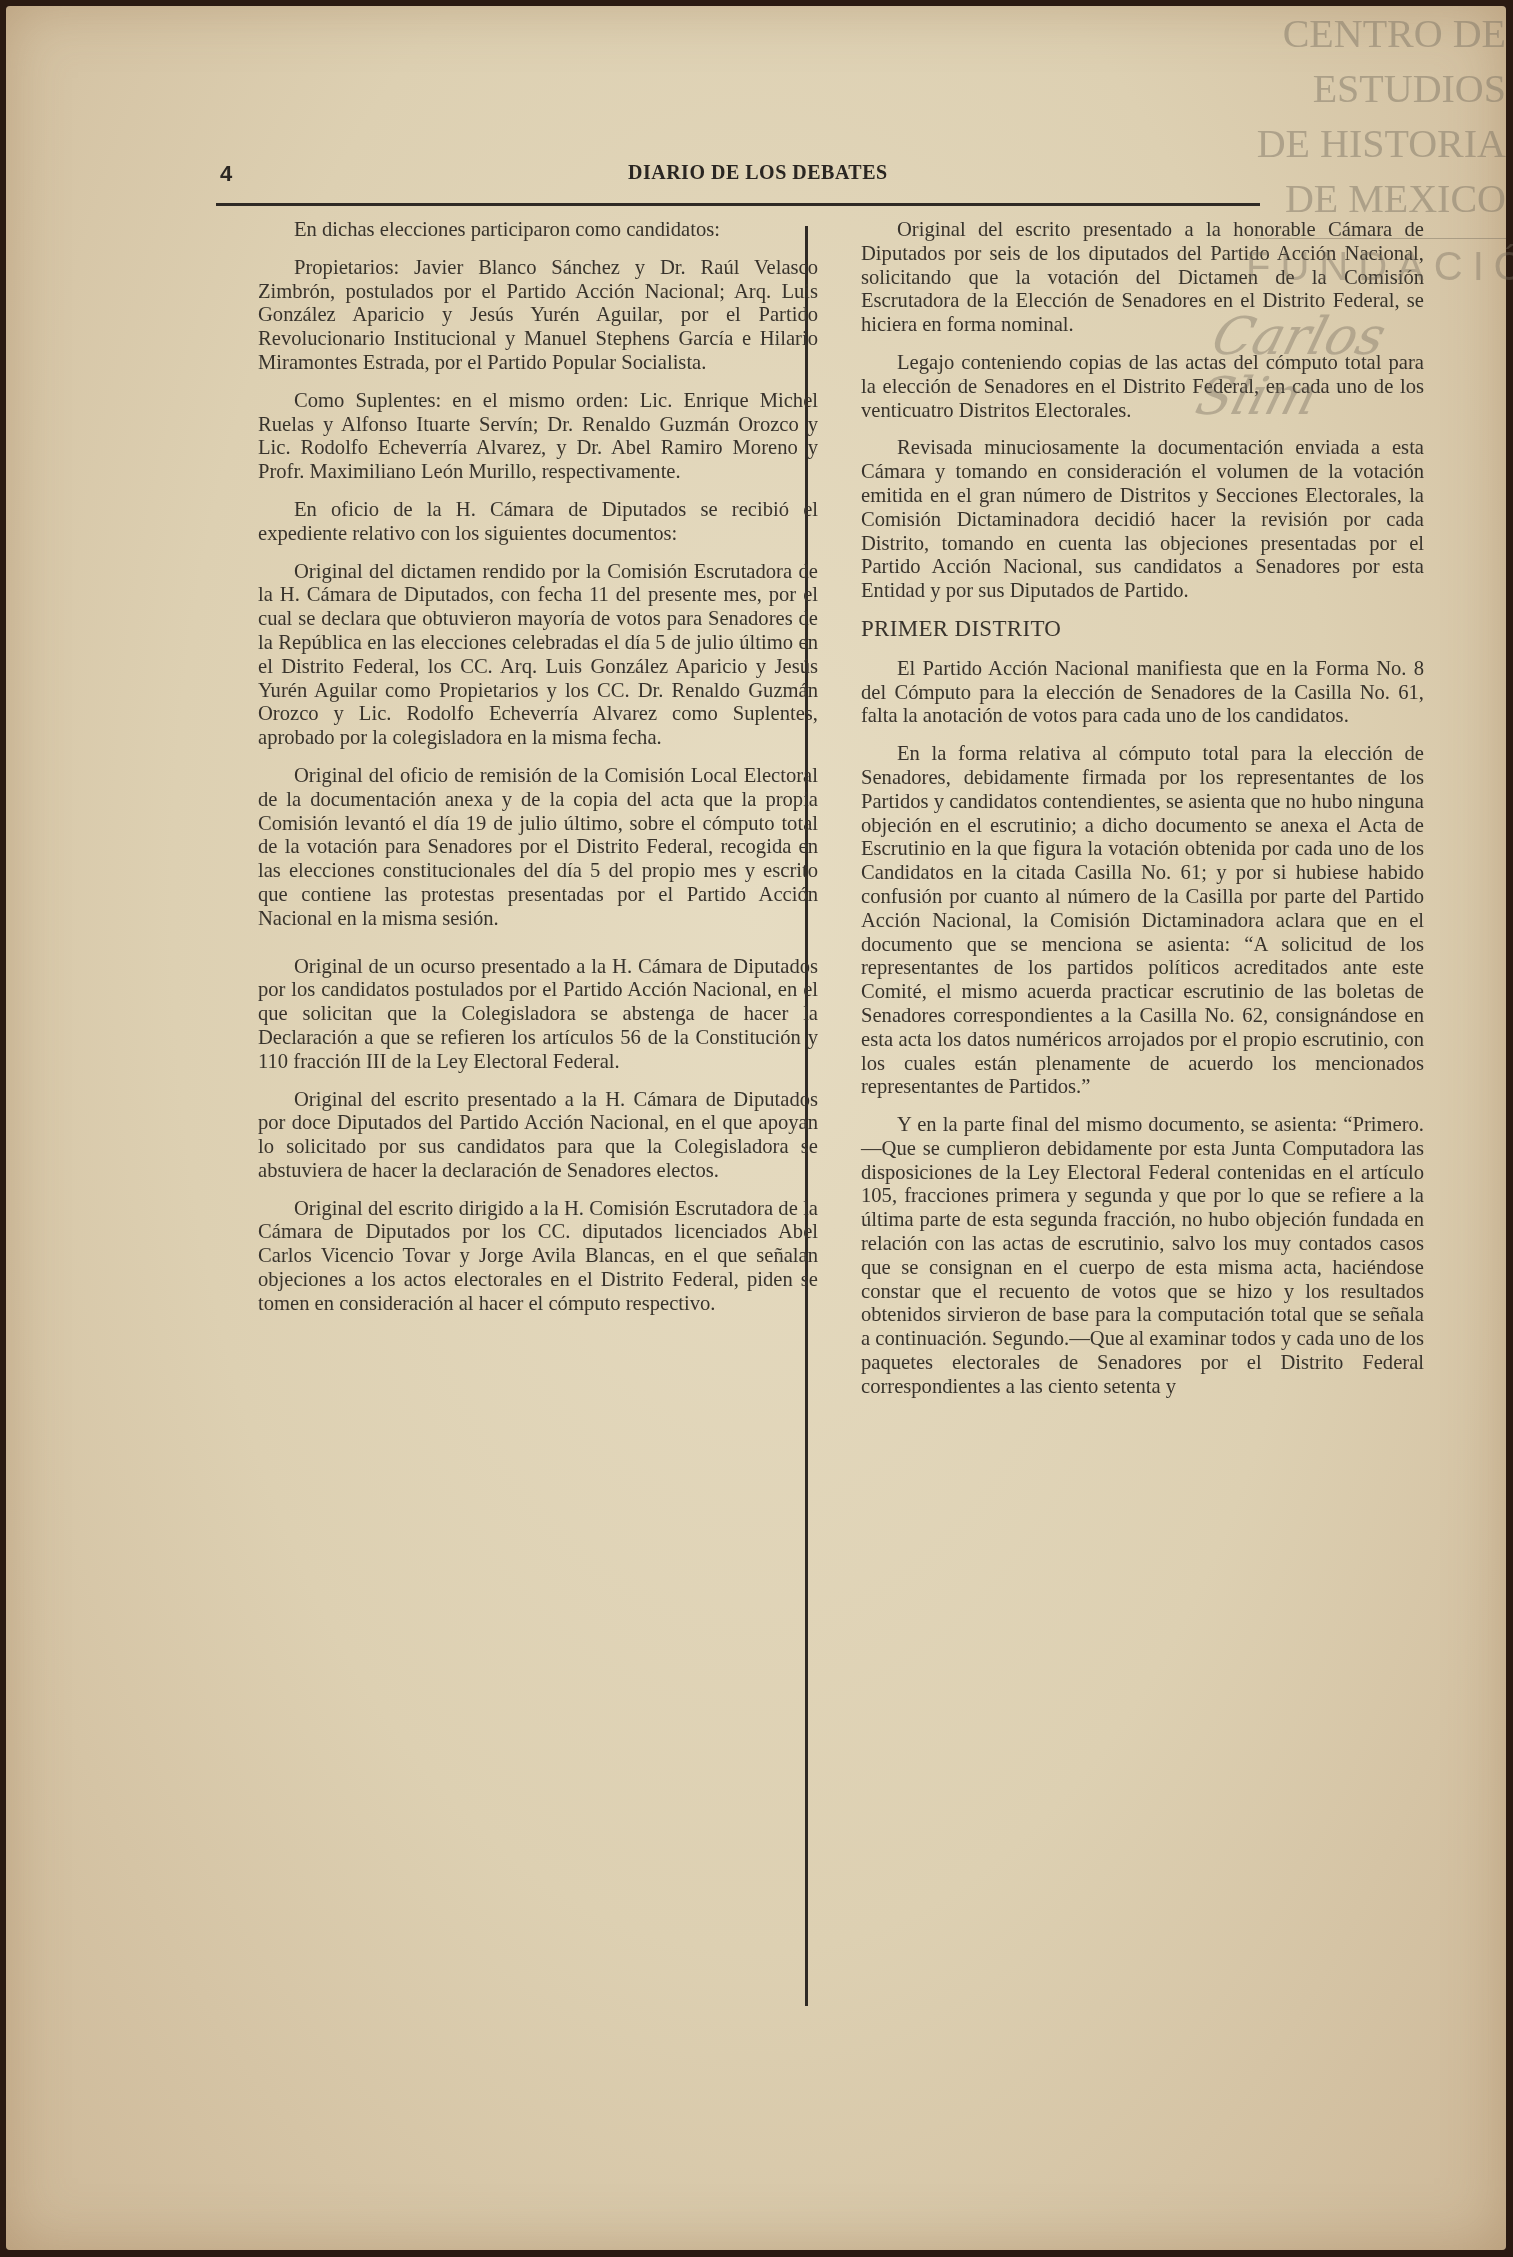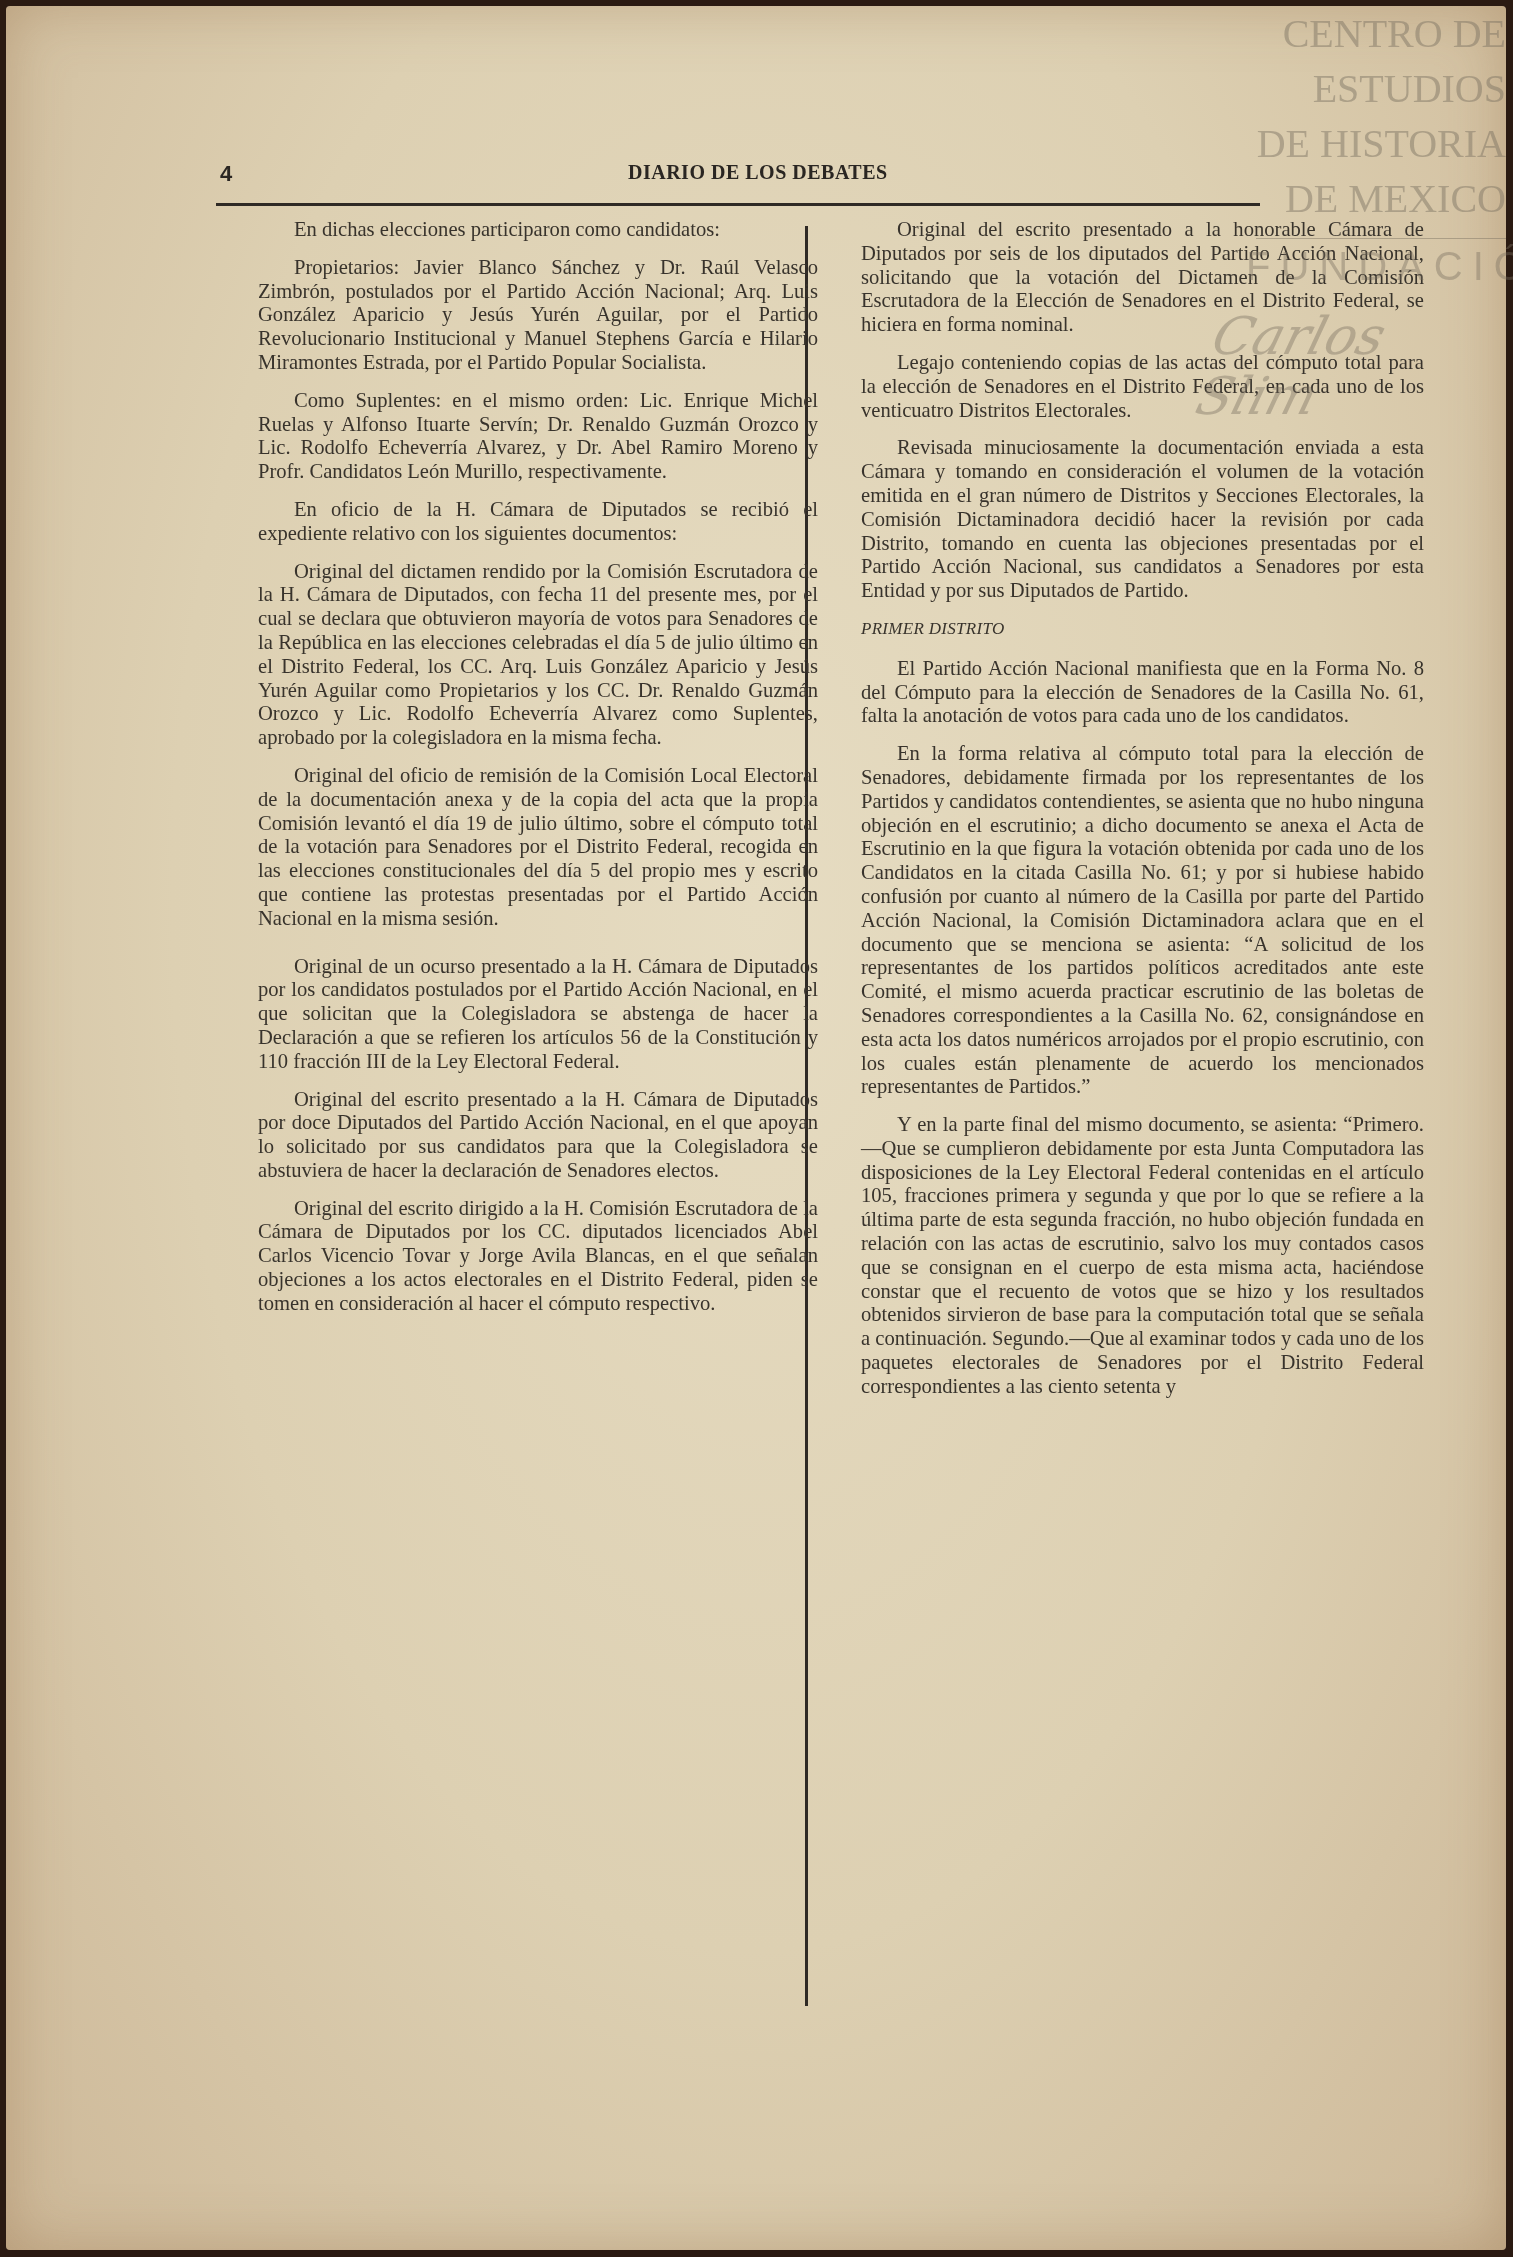--- a/index.html
+++ b/index.html
@@ -35,21 +35,21 @@
   .column {
     position: absolute; top: 212px; width: 560px;
     font-size: 20.6px; line-height: 23.8px; color: #38332c;
     text-align: justify; hyphens: manual; margin-left: 40px;
   }
   .col-left { left: 212px; }
   .col-right { left: 815px; width: 563px; }
   .column p { margin: 0 0 14px 0; text-indent: 36px; }
   .column p.gap { margin-bottom: 24px; }
   .section-title {
-    margin: 10px 0 16px 0; font-size: 17px; letter-spacing: 0.3px; color: #38332c; font-style: italic;
+    margin: 10px 0 16px 0; font-size: 23px; letter-spacing: 0.3px; color: #38332c;
   }
   .watermark {
     position: absolute; left: 1210px; top: 0px; width: 290px;
     text-align: right; color: rgba(120,110,95,0.45);
     font-family: "Liberation Serif", serif; font-size: 40px; line-height: 55px;
     pointer-events: none;
   }
   .watermark-fund {
     position: absolute; left: 1240px; top: 238px;
     font-family: "Liberation Sans", sans-serif; font-size: 40px; letter-spacing: 10px;
@@ -71,21 +71,21 @@
 <div class="page">
 
   <div class="page-number">4</div>
   <div class="running-head">DIARIO DE LOS DEBATES</div>
   <div class="header-rule"></div>
   <div class="col-rule"></div>
 
   <div class="column col-left">
     <p>En dichas elecciones participaron como candidatos:</p>
     <p>Propietarios: Javier Blanco Sánchez y Dr. Raúl Velasco Zimbrón, postulados por el Partido Acción Nacional; Arq. Luis González Aparicio y Jesús Yurén Aguilar, por el Partido Revolucionario Institucional y Manuel Stephens García e Hilario Miramontes Estrada, por el Partido Popular Socialista.</p>
-    <p>Como Suplentes: en el mismo orden: Lic. Enrique Michel Ruelas y Alfonso Ituarte Servín; Dr. Renaldo Guzmán Orozco y Lic. Rodolfo Echeverría Alvarez, y Dr. Abel Ramiro Moreno y Profr. Candidatos León Murillo, respectivamente.</p>
+    <p>Como Suplentes: en el mismo orden: Lic. Enrique Michel Ruelas y Alfonso Ituarte Servín; Dr. Renaldo Guzmán Orozco y Lic. Rodolfo Echeverría Alvarez, y Dr. Abel Ramiro Moreno y Profr. Maximiliano León Murillo, respectivamente.</p>
     <p>En oficio de la H. Cámara de Diputados se recibió el expediente relativo con los siguientes documentos:</p>
     <p>Original del dictamen rendido por la Comisión Escrutadora de la H. Cámara de Diputados, con fecha 11 del presente mes, por el cual se declara que obtuvieron mayoría de votos para Senadores de la República en las elecciones celebradas el día 5 de julio último en el Distrito Federal, los CC. Arq. Luis González Aparicio y Jesús Yurén Aguilar como Propietarios y los CC. Dr. Renaldo Guzmán Orozco y Lic. Rodolfo Echeverría Alvarez como Suplentes, aprobado por la colegisladora en la misma fecha.</p>
     <p class="gap">Original del oficio de remisión de la Comisión Local Electoral de la documentación anexa y de la copia del acta que la propia Comisión levantó el día 19 de julio último, sobre el cómputo total de la votación para Senadores por el Distrito Federal, recogida en las elecciones constitucionales del día 5 del propio mes y escrito que contiene las protestas presentadas por el Partido Acción Nacional en la misma sesión.</p>
     <p>Original de un ocurso presentado a la H. Cámara de Diputados por los candidatos postulados por el Partido Acción Nacional, en el que solicitan que la Colegisladora se abstenga de hacer la Declaración a que se refieren los artículos 56 de la Constitución y 110 fracción III de la Ley Electoral Federal.</p>
     <p>Original del escrito presentado a la H. Cámara de Diputados por doce Diputados del Partido Acción Nacional, en el que apoyan lo solicitado por sus candidatos para que la Colegisladora se abstuviera de hacer la declaración de Senadores electos.</p>
     <p>Original del escrito dirigido a la H. Comisión Escrutadora de la Cámara de Diputados por los CC. diputados licenciados Abel Carlos Vicencio Tovar y Jorge Avila Blancas, en el que señalan objeciones a los actos electorales en el Distrito Federal, piden se tomen en consideración al hacer el cómputo respectivo.</p>
   </div>
 
   <div class="column col-right">
     <p>Original del escrito presentado a la honorable Cámara de Diputados por seis de los diputados del Partido Acción Nacional, solicitando que la votación del Dictamen de la Comisión Escrutadora de la Elección de Senadores en el Distrito Federal, se hiciera en forma nominal.</p>

